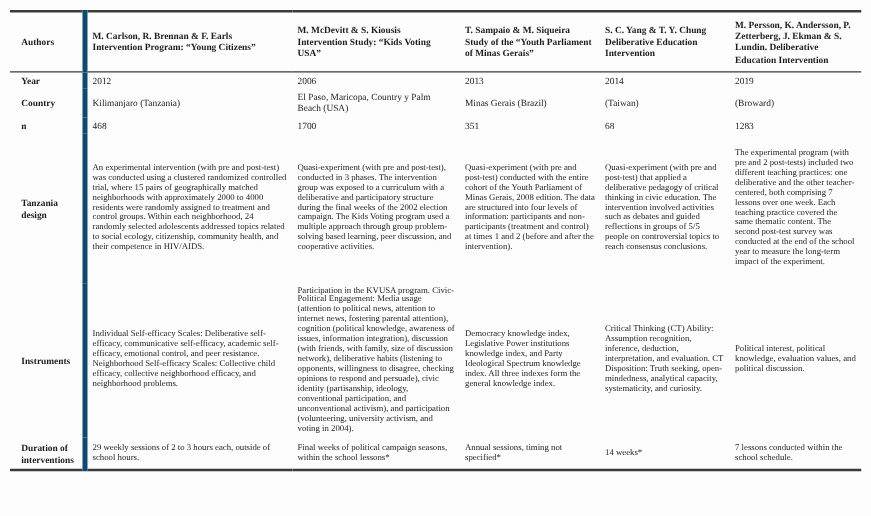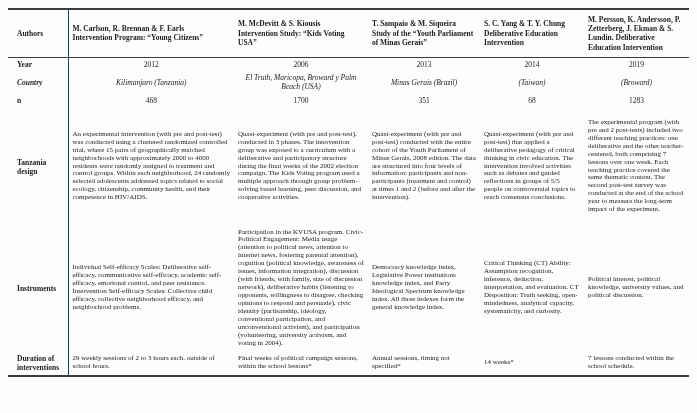--- a/index.html
+++ b/index.html
@@ -20,36 +20,36 @@
     border-bottom: 2px solid #3b3b3b;
   }
   td {
     vertical-align: middle;
     padding: 2px 4px;
     font-size: 7.5px;
     line-height: 1.2;
     text-align: left;
   }
   td.rowlabel {
-    border-right: 1px solid #0c4a6e;
+    border-right: 4px solid #0c4a6e;
     font-weight: bold;
     padding-left: 9px;
     font-size: 7.5px;
   }
   tr.authors-row > td {
     border-bottom: 1px solid #3b3b3b;
     font-weight: bold;
     line-height: 1.25;
   }
-  td.center { text-align: center; }
+  td.center { text-align: left; }
   td.longtext { font-size: 7px; line-height: 1.14; }
   .pre { white-space: pre-line; }
   tr.r-authors { height: 48px; }
   tr.r-year { height: 13px; }
-  tr.r-country { height: 23px; font-style: italic; }
+  tr.r-country { height: 23px; }
   tr.r-n { height: 12px; }
   tr.r-research { height: 120px; }
   tr.r-instruments { height: 122px; }
   tr.r-duration { height: 26px; margin-top: 24px; }
 </style>
 </head>
 <body>
 
 <table class="studies">
   <colgroup>
@@ -80,21 +80,21 @@
     <td class="center">2012</td>
     <td class="center">2006</td>
     <td class="center">2013</td>
     <td class="center">2014</td>
     <td class="center">2019</td>
   </tr>
 
   <tr class="r-country">
     <td class="rowlabel">Country</td>
     <td class="center">Kilimanjaro (Tanzania)</td>
-    <td class="center">El Truth, Maricopa, Broward y Palm Beach (USA)</td>
+    <td class="center">El Paso, Maricopa, Country y Palm Beach (USA)</td>
     <td class="center">Minas Gerais (Brazil)</td>
     <td class="center">(Taiwan)</td>
     <td class="center">(Broward)</td>
   </tr>
 
   <tr class="r-n">
     <td class="rowlabel">n</td>
     <td class="center">468</td>
     <td class="center">1700</td>
     <td class="center">351</td>
@@ -106,25 +106,25 @@
     <td class="rowlabel">Tanzania design</td>
     <td class="longtext">An experimental intervention (with pre and post-test) was conducted using a clustered randomized controlled trial, where 15 pairs of geographically matched neighborhoods with approximately 2000 to 4000 residents were randomly assigned to treatment and control groups. Within each neighborhood, 24 randomly selected adolescents addressed topics related to social ecology, citizenship, community health, and their competence in HIV/AIDS.</td>
     <td class="longtext">Quasi-experiment (with pre and post-test), conducted in 3 phases. The intervention group was exposed to a curriculum with a deliberative and participatory structure during the final weeks of the 2002 election campaign. The Kids Voting program used a multiple approach through group problem-solving based learning, peer discussion, and cooperative activities.</td>
     <td class="longtext">Quasi-experiment (with pre and post-test) conducted with the entire cohort of the Youth Parliament of Minas Gerais, 2008 edition. The data are structured into four levels of information: participants and non-participants (treatment and control) at times 1 and 2 (before and after the intervention).</td>
     <td class="longtext">Quasi-experiment (with pre and post-test) that applied a deliberative pedagogy of critical thinking in civic education. The intervention involved activities such as debates and guided reflections in groups of 5/5 people on controversial topics to reach consensus conclusions.</td>
     <td class="longtext">The experimental program (with pre and 2 post-tests) included two different teaching practices: one deliberative and the other teacher-centered, both comprising 7 lessons over one week. Each teaching practice covered the same thematic content. The second post-test survey was conducted at the end of the school year to measure the long-term impact of the experiment.</td>
   </tr>
 
   <tr class="r-instruments">
     <td class="rowlabel">Instruments</td>
-    <td class="longtext">Individual Self-efficacy Scales: Deliberative self-efficacy, communicative self-efficacy, academic self-efficacy, emotional control, and peer resistance. Intervention Self-efficacy Scales: Collective child efficacy, collective neighborhood efficacy, and neighborhood problems.</td>
+    <td class="longtext">Individual Self-efficacy Scales: Deliberative self-efficacy, communicative self-efficacy, academic self-efficacy, emotional control, and peer resistance. Neighborhood Self-efficacy Scales: Collective child efficacy, collective neighborhood efficacy, and neighborhood problems.</td>
     <td class="longtext">Participation in the KVUSA program. Civic-Political Engagement: Media usage (attention to political news, attention to internet news, fostering parental attention), cognition (political knowledge, awareness of issues, information integration), discussion (with friends, with family, size of discussion network), deliberative habits (listening to opponents, willingness to disagree, checking opinions to respond and persuade), civic identity (partisanship, ideology, conventional participation, and unconventional activism), and participation (volunteering, university activism, and voting in 2004).</td>
     <td class="longtext">Democracy knowledge index, Legislative Power institutions knowledge index, and Party Ideological Spectrum knowledge index. All three indexes form the general knowledge index.</td>
     <td class="longtext">Critical Thinking (CT) Ability: Assumption recognition, inference, deduction, interpretation, and evaluation. CT Disposition: Truth seeking, open-mindedness, analytical capacity, systematicity, and curiosity.</td>
-    <td class="longtext">Political interest, political knowledge, university values, and political discussion.</td>
+    <td class="longtext">Political interest, political knowledge, evaluation values, and political discussion.</td>
   </tr>
 
   <tr class="r-duration">
     <td class="rowlabel">Duration of interventions</td>
     <td class="longtext">29 weekly sessions of 2 to 3 hours each, outside of school hours.</td>
     <td class="longtext">Final weeks of political campaign seasons, within the school lessons*</td>
     <td class="longtext">Annual sessions, timing not specified*</td>
     <td class="longtext">14 weeks*</td>
     <td class="longtext">7 lessons conducted within the school schedule.</td>
   </tr>

